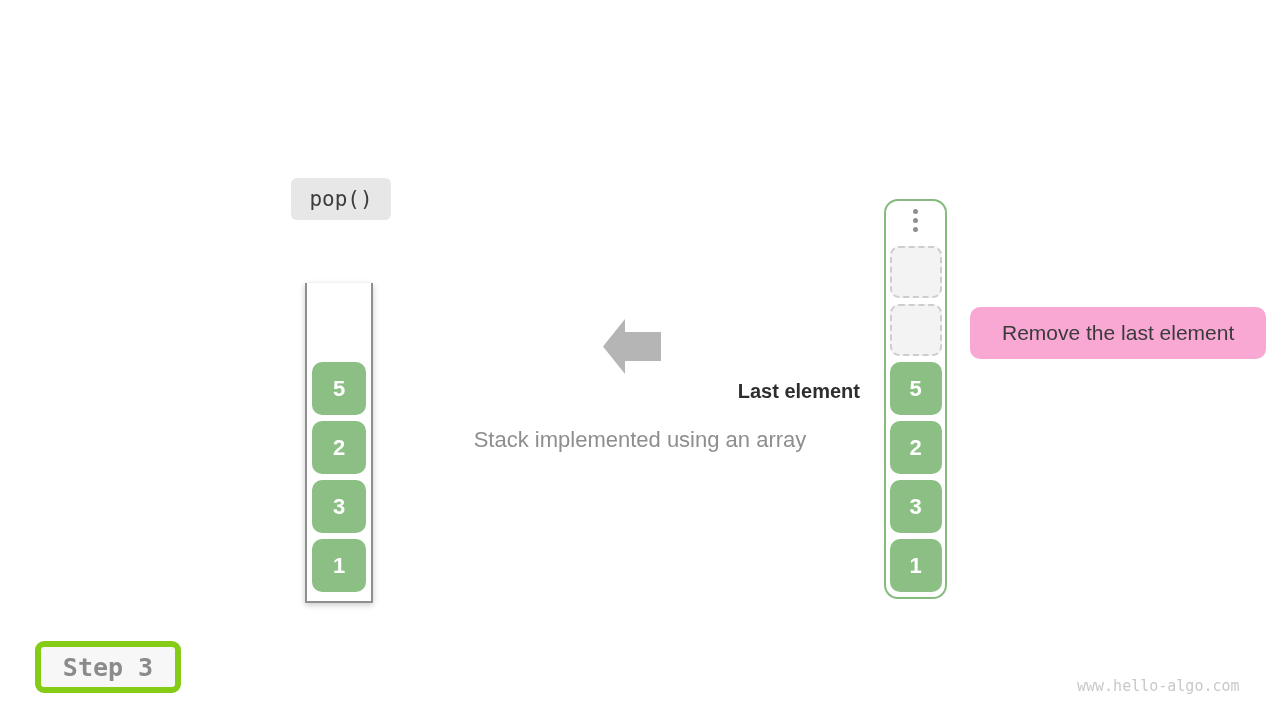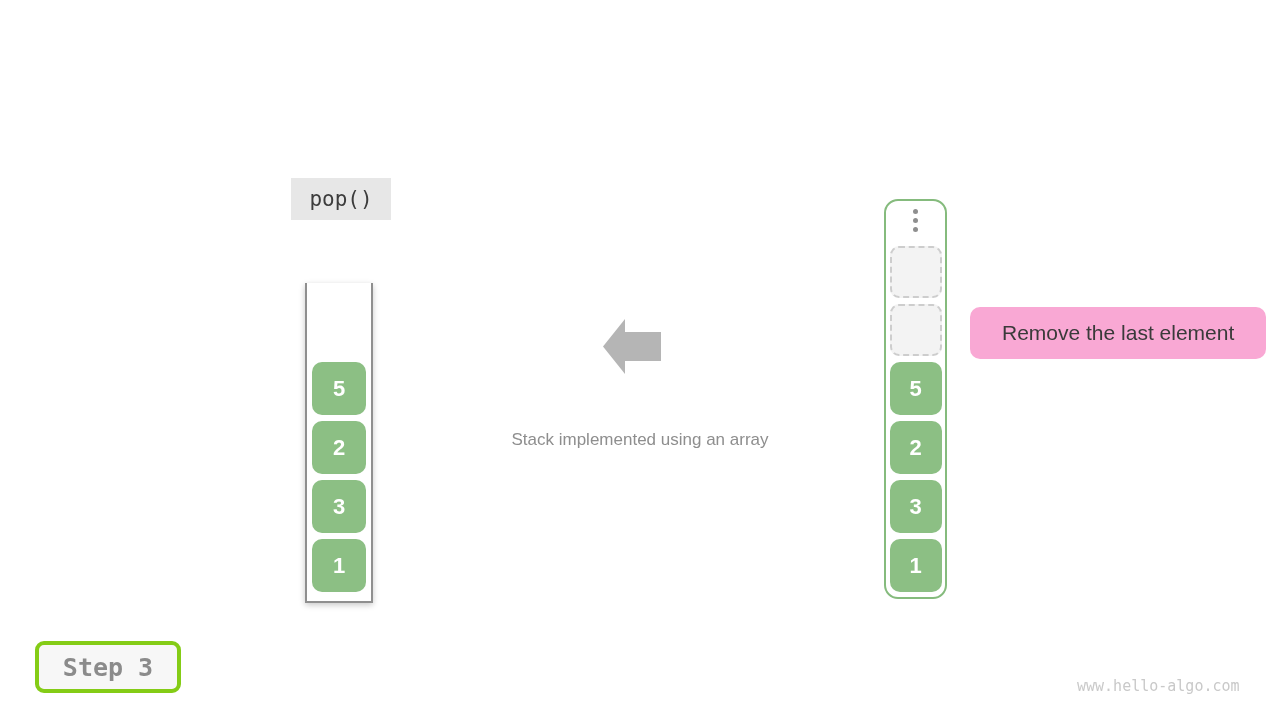--- a/index.html
+++ b/index.html
@@ -3,21 +3,21 @@
 <meta charset="utf-8">
 <style>
   html,body{margin:0;padding:0;background:#ffffff;}
   #canvas{
     position:relative;width:1280px;height:720px;background:#ffffff;overflow:hidden;
     font-family:"Liberation Sans",sans-serif;
   }
   
   .op-label{
     position:absolute;left:291px;top:178px;width:100px;height:42px;
-    background:#e7e7e7;border-radius:0;
+    background:#e7e7e7;border-radius:6px;
     font-family:"DejaVu Sans Mono",monospace;font-size:21px;color:#3c3c3c;
     display:flex;align-items:center;justify-content:center;
   }
   
   .stack-container{
     position:absolute;left:305px;top:283px;width:68px;height:320px;
     border-left:2px solid #8f8f8f;border-right:2px solid #8f8f8f;border-bottom:2px solid #8f8f8f;
     box-shadow:0 2px 6px rgba(0,0,0,0.22);
     box-sizing:border-box;
     display:flex;flex-direction:column;justify-content:flex-end;align-items:center;
@@ -51,32 +51,32 @@
   .arrow{position:absolute;left:603px;top:319px;width:58px;height:55px;}
   
   .marker{
     position:absolute;width:210px;text-align:right;
     font-size:20px;font-weight:bold;color:#2e2e2e;line-height:26px;
   }
   .marker-last{left:650px;top:378px;}
   .marker-first{left:650px;top:553px;}
   .caption{
     position:absolute;left:340px;top:427px;width:600px;text-align:center;
-    font-size:17px;color:#8e8e8e;line-height:26px;
+    font-size:22px;color:#8e8e8e;line-height:26px;
   }
   .annotation{
     position:absolute;left:970px;top:307px;height:52px;min-width:294px;box-sizing:border-box;
     background:#f9a8d4;border-radius:10px;padding:0 32px;
     font-size:21px;color:#3a3a3a;
     display:flex;align-items:center;justify-content:center;
   }
   
   .step-badge{
     position:absolute;left:35px;top:641px;width:146px;height:52px;box-sizing:border-box;
-    background:#f7f7f7;border:4px solid #84cc16;border-radius:9px;
+    background:#f7f7f7;border:6px solid #84cc16;border-radius:9px;
     font-family:"DejaVu Sans Mono",monospace;font-size:25px;font-weight:bold;color:#8b8b8b;
     display:flex;align-items:center;justify-content:center;
   }
   
   .watermark{
     position:absolute;left:1077px;top:677px;
     font-family:"DejaVu Sans Mono",monospace;font-size:15px;color:#c9c9c9;text-align:center;
   }
 </style>
 </head>
@@ -90,20 +90,21 @@
     <div class="cell">5</div>
     <div class="cell">2</div>
     <div class="cell">3</div>
     <div class="cell">1</div>
   </div>
 
   <svg class="arrow" viewBox="0 0 58 55">
     <polygon points="0,27.5 22,0 22,13 58,13 58,42 22,42 22,55" fill="#b5b5b5"></polygon>
   </svg>
 
+  <div class="marker marker-last">Last element</div>
   <div class="caption">Stack implemented using an array</div>
 
   <div class="array-container">
     <div class="dots">
       <i></i>
       <i></i>
       <i></i>
     </div>
     <div class="empty-cell"></div>
     <div class="empty-cell"></div>

